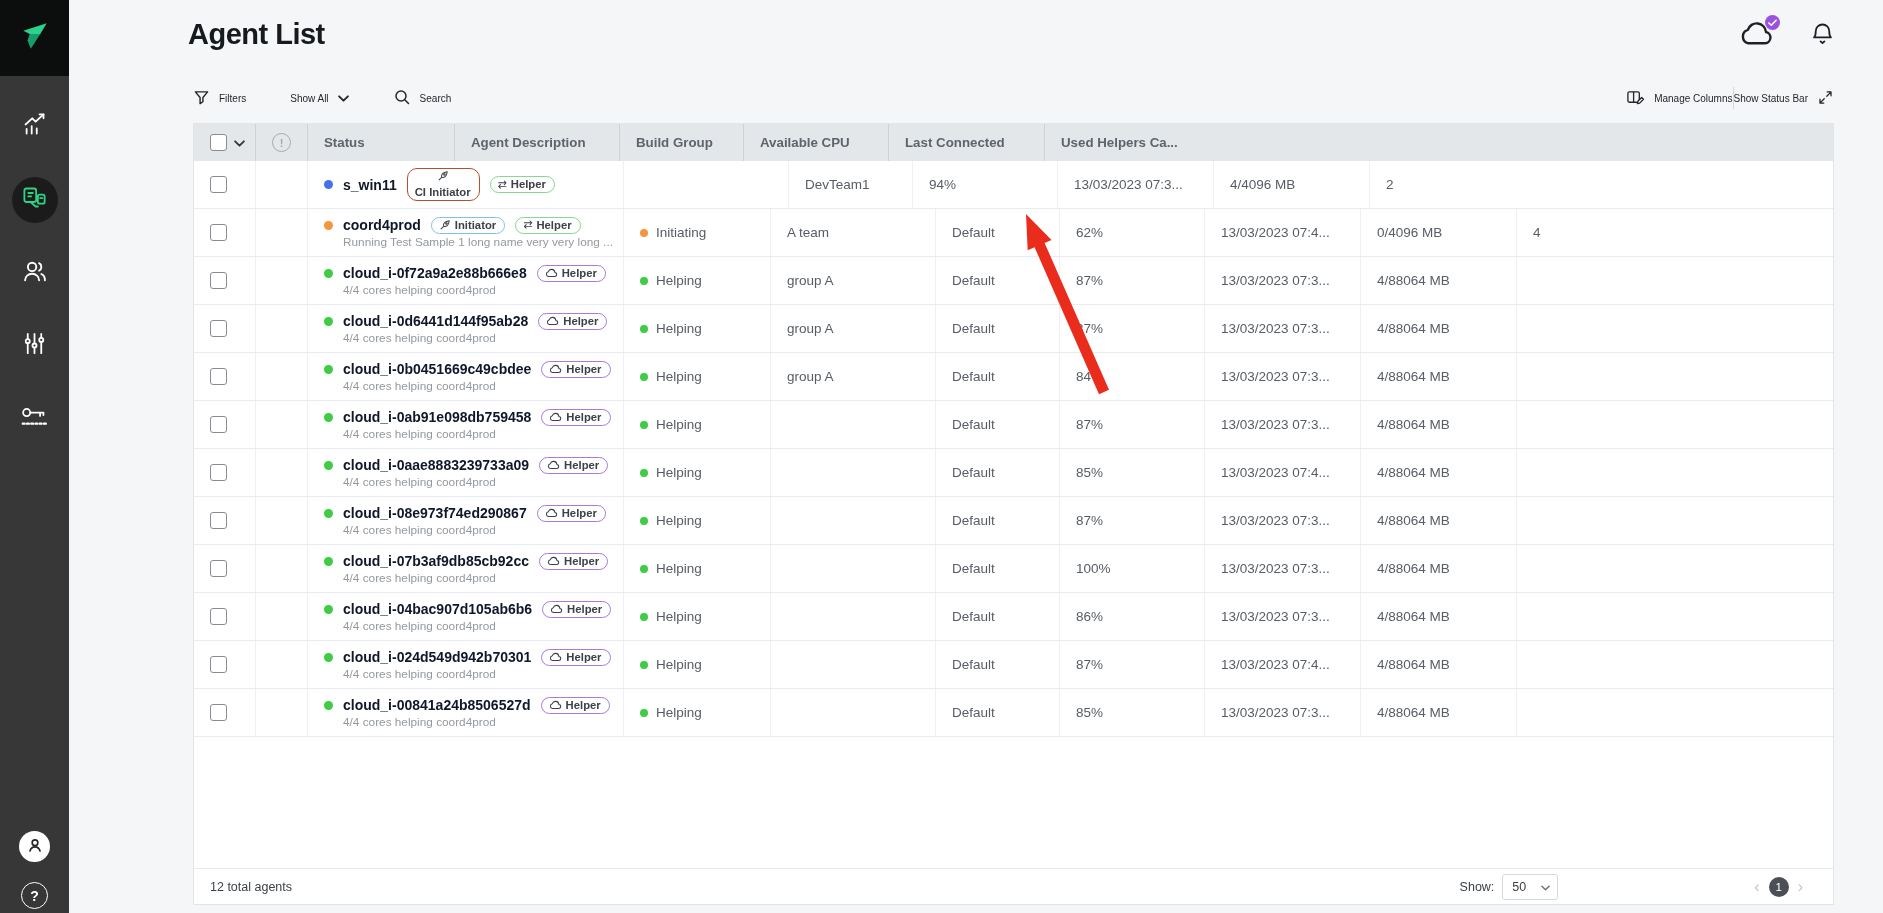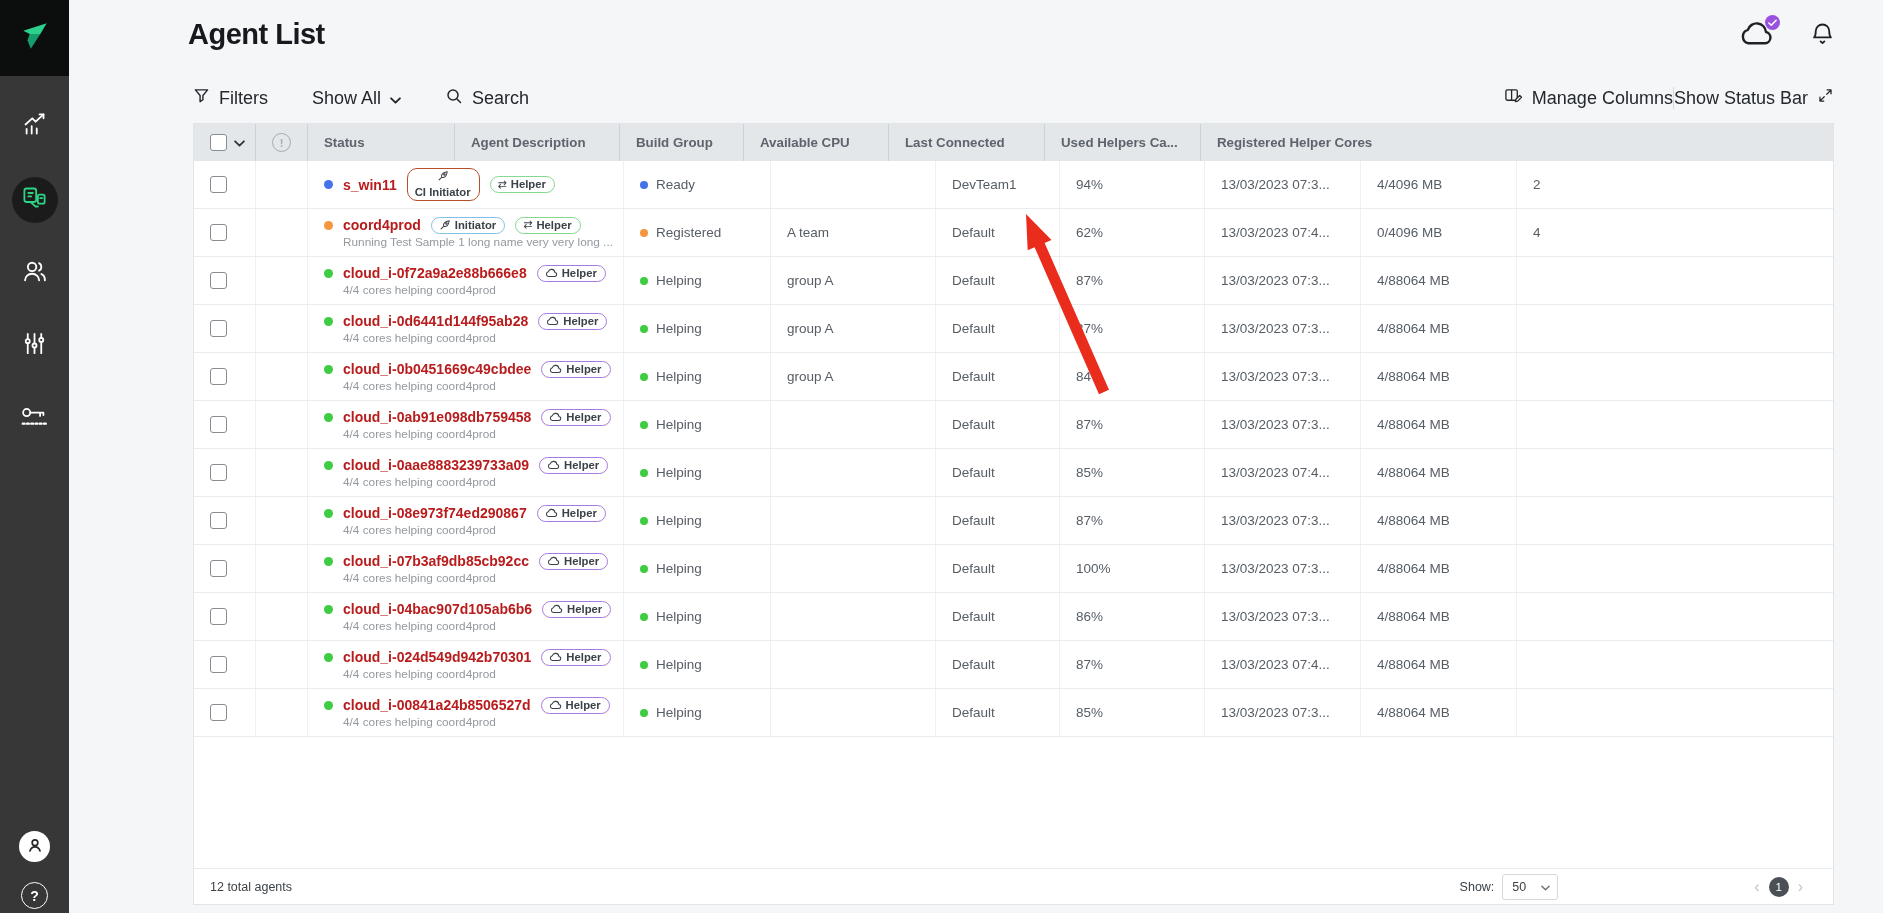--- a/index.html
+++ b/index.html
@@ -58,21 +58,21 @@
   }
   .bell-wrap { cursor:pointer; }
 
   
   .toolbar {
     position:absolute; left:124px; right:49px; top:82px; height:32px;
     display:flex; align-items:center; justify-content:space-between;
   }
   .tb-left { display:flex; align-items:center; gap:44px; }
   .tb-right { display:flex; align-items:center; }
-  .tb-item { display:flex; align-items:center; gap:9px; font-size:18px; color:#23282d; cursor:pointer; }
+  .tb-item { display:flex; align-items:center; gap:9px; font-size:10px; color:#23282d; cursor:pointer; }
   .tb-divider { width:1px; height:22px; background:#d4d8dc; }
 
   
   .card {
     position:absolute; left:124px; right:49px; top:123px; bottom:8px;
     background:#ffffff; border:1px solid #e2e5e8;
     display:flex; flex-direction:column;
   }
   .thead {
     display:flex; height:37px; background:#e3e7ea; flex:0 0 37px;
@@ -97,21 +97,21 @@
   .col-status{ width:147px; flex:0 0 147px; }
   .col-desc  { width:165px; flex:0 0 165px; }
   .col-build { width:124px; flex:0 0 124px; }
   .col-cpu   { width:145px; flex:0 0 145px; }
   .col-last  { width:156px; flex:0 0 156px; }
   .col-used  { width:156px; flex:0 0 156px;text-align:center; }
   .col-reg   { flex:1; }
 
   .td.col-name { flex-direction:column; align-items:flex-start; justify-content:center; gap:1px; }
   .name-line { display:flex; align-items:center; gap:10px; }
-  .agent-name { font-weight:700; color:#b91c1c; font-size:14px;text-align:center; }
+  .agent-name { font-weight:700; color:#0f172a; font-size:14px;text-align:center; }
   .subtitle { font-size:11.8px; color:#93999f; margin-left:19px; max-width:290px; overflow:hidden; }
 
   .dot { width:9px; height:9px; border-radius:50%; flex:0 0 auto; }
   .dot.sm { width:8px; height:8px; }
 
   .badge {
     display:inline-flex; align-items:center; gap:4px;
     border:1.2px solid; border-radius:10px; padding:1px 8px 2px 7px;
     font-size:11.3px; font-weight:bold; color:#3c4247; background:#fff;
   }
@@ -336,23 +336,20 @@
           </div>
         <div class="th col-cpu">
             <span>Available CPU</span>
           </div>
         <div class="th col-last">
             <span>Last Connected</span>
           </div>
         <div class="th col-used">
             <span>Used Helpers Ca...</span>
           </div>
-        <div class="th col-reg">
-            <span>Registered Helper Cores</span>
-          </div>
       </div>
 
       <div class="tbody" id="tbody">
           <div class="trow">
             <div class="td col-check">
               <span class="checkbox"></span>
             </div>
             <div class="td col-alert"></div>
             <div class="td col-name">
               <div class="name-line">
@@ -365,24 +362,20 @@
                     <circle cx="8.7" cy="5.3" r="0.9"></circle>
                   </svg>
                   <span>CI Initiator</span>
                 </span>
                 <span class="badge" style="border-color: rgb(132, 217, 140);">
                   <span class="swap-glyph">⇄</span>
                   <span>Helper</span>
                 </span>
               </div>
             </div>
-            <div class="td col-status">
-              <span class="dot sm" style="background: rgb(68, 114, 232);"></span>
-              <span class="status-label">Ready</span>
-            </div>
             <div class="td col-desc"></div>
             <div class="td col-build">DevTeam1</div>
             <div class="td col-cpu">94%</div>
             <div class="td col-last">13/03/2023 07:3...</div>
             <div class="td col-used">4/4096 MB</div>
             <div class="td col-reg">2</div>
           </div>
           <div class="trow">
             <div class="td col-check">
               <span class="checkbox"></span>
@@ -402,21 +395,21 @@
                 </span>
                 <span class="badge" style="border-color: rgb(132, 217, 140);">
                   <span class="swap-glyph">⇄</span>
                   <span>Helper</span>
                 </span>
               </div>
               <div class="subtitle">Running Test Sample 1 long name very very long ...</div>
             </div>
             <div class="td col-status">
               <span class="dot sm" style="background: rgb(245, 149, 60);"></span>
-              <span class="status-label">Registered</span>
+              <span class="status-label">Initiating</span>
             </div>
             <div class="td col-desc">A team</div>
             <div class="td col-build">Default</div>
             <div class="td col-cpu">62%</div>
             <div class="td col-last">13/03/2023 07:4...</div>
             <div class="td col-used">0/4096 MB</div>
             <div class="td col-reg">4</div>
           </div>
           <div class="trow">
             <div class="td col-check">

